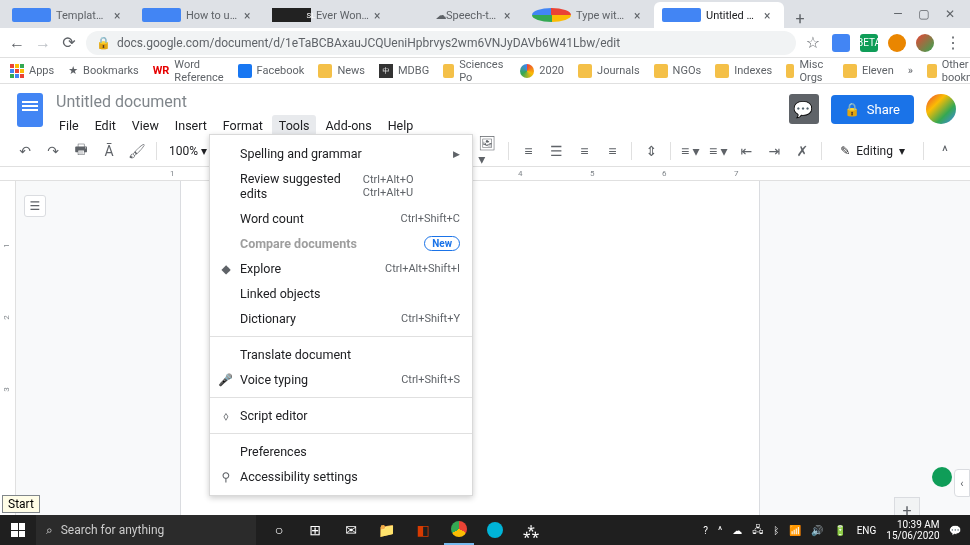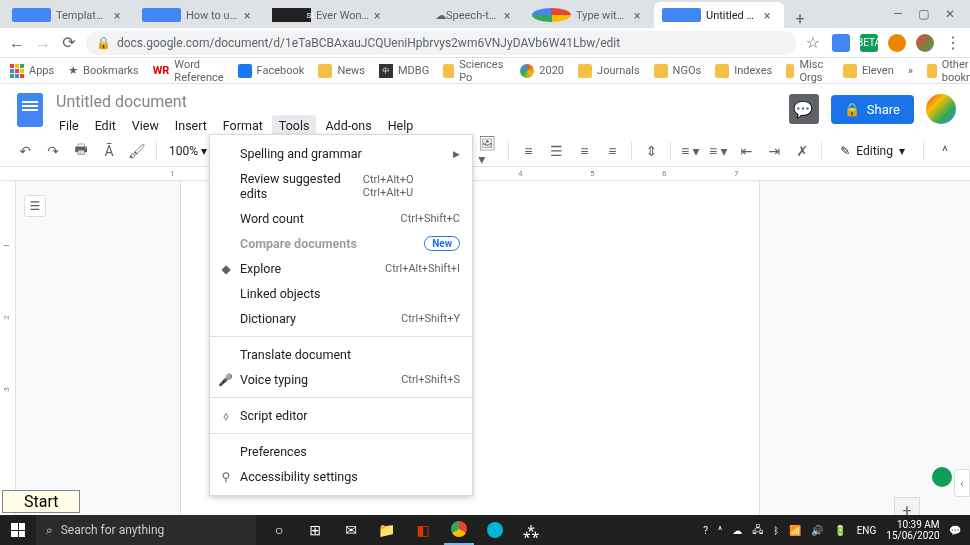--- a/index.html
+++ b/index.html
@@ -72,21 +72,21 @@
 .dd-arrow { margin-left: auto; color: #5f6368; font-size: 9px; }
 .dd-badge { margin-left: auto; border: 1px solid #1a73e8; color: #1a73e8; padding: 1px 7px; border-radius: 9px; font-size: 10px; }
 .dd-sep { height: 1px; background: #e0e0e0; margin: 5px 0; }
 
 
 .explore-fab { position: absolute; right: 18px; bottom: 50px; width: 20px; height: 20px; background: #0f9d58; border-radius: 50%; }
 .chevron-fab { position: absolute; right: 0px; bottom: 40px; width: 16px; height: 28px; background: #fff; border: 1px solid #dadce0; border-radius: 4px 0 0 4px; display: flex; align-items: center; justify-content: center; color: #5f6368; font-size: 11px; }
 .add-fab { position: absolute; right: 50px; bottom: 14px; width: 26px; height: 26px; background: #f1f3f4; border: 1px solid #dadce0; display: flex; align-items: center; justify-content: center; color: #5f6368; }
 
 
-.start-tooltip { position: absolute; left: 2px; bottom: 32px; background: #fffde7; border: 1px solid #80868b; padding: 1px 21px; font-size: 16px; }
+.start-tooltip { position: absolute; left: 2px; bottom: 32px; background: #fffde7; border: 1px solid #80868b; padding: 1px 5px; font-size: 12px; }
 
 
 .taskbar { position: absolute; bottom: 0; left: 0; right: 0; height: 30px; background: #1f1f1f; display: flex; align-items: center; color: #fff; }
 .start-btn { width: 36px; height: 30px; display: flex; align-items: center; justify-content: center; }
 .win-logo { width: 14px; height: 14px; display: grid; grid-template: 1fr 1fr / 1fr 1fr; gap: 1px; }
 .win-logo span { background: #fff; }
 .search-box { display: flex; align-items: center; gap: 8px; padding: 0 10px; flex: 0 0 220px; height: 30px; background: #2b2b2b; font-size: 12px; color: #ccc; }
 .task-icons { display: flex; align-items: center; gap: 6px; margin-left: 8px; }
 .task-icon { width: 30px; height: 30px; display: flex; align-items: center; justify-content: center; font-size: 14px; }
 .task-icon.active { border-bottom: 2px solid #76b9ed; }

